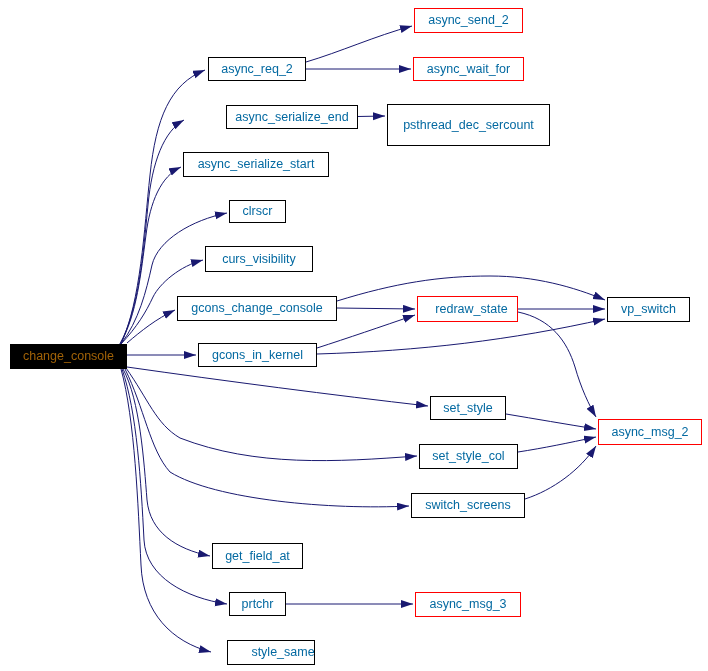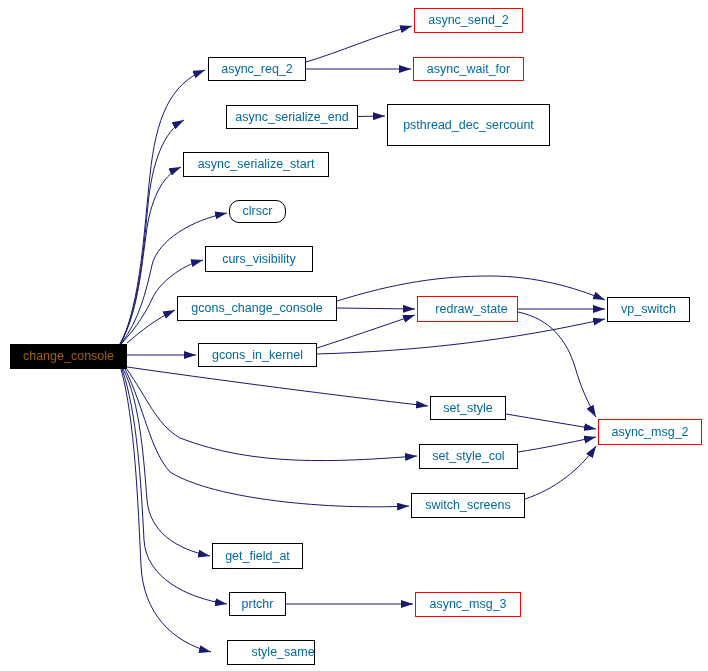--- a/index.html
+++ b/index.html
@@ -52,21 +52,21 @@
       </g>
   </svg>
   <div id="nodes">
       <div class="node root" style="left: 10px; top: 344px; width: 117px; height: 25px;">change_console</div>
       <div class="node normal" style="left: 208px; top: 57px; width: 98px; height: 24px;">async_req_2</div>
       <div class="node truncated" style="left: 414px; top: 8px; width: 109px; height: 25px;">async_send_2</div>
       <div class="node truncated" style="left: 413px; top: 57px; width: 111px; height: 24px;">async_wait_for</div>
       <div class="node normal" style="left: 186px; top: 105px; width: 132px; height: 24px; margin-left: 40px;">async_serialize_end</div>
       <div class="node normal" style="left: 387px; top: 104px; width: 163px; height: 42px;">psthread_dec_sercount</div>
       <div class="node normal" style="left: 183px; top: 152px; width: 146px; height: 25px;">async_serialize_start</div>
-      <div class="node normal" style="left: 229px; top: 200px; width: 57px; height: 23px; border-radius: 10px;">clrscr</div>
+      <div class="node normal" style="left: 229px; top: 200px; width: 57px; height: 23px;">clrscr</div>
       <div class="node normal" style="left: 205px; top: 246px; width: 108px; height: 26px;">curs_visibility</div>
       <div class="node normal" style="left: 177px; top: 296px; width: 160px; height: 25px;">gcons_change_console</div>
       <div class="node normal" style="left: 198px; top: 343px; width: 119px; height: 24px;">gcons_in_kernel</div>
       <div class="node truncated" style="left: 417px; top: 296px; width: 101px; height: 26px; padding-left: 8px;">redraw_state</div>
       <div class="node normal" style="left: 607px; top: 297px; width: 83px; height: 25px;">vp_switch</div>
       <div class="node normal" style="left: 430px; top: 396px; width: 76px; height: 24px;">set_style</div>
       <div class="node truncated" style="left: 598px; top: 419px; width: 104px; height: 26px;">async_msg_2</div>
       <div class="node normal" style="left: 419px; top: 444px; width: 99px; height: 25px;">set_style_col</div>
       <div class="node normal" style="left: 411px; top: 493px; width: 114px; height: 25px;">switch_screens</div>
       <div class="node normal" style="left: 212px; top: 543px; width: 91px; height: 26px;">get_field_at</div>

